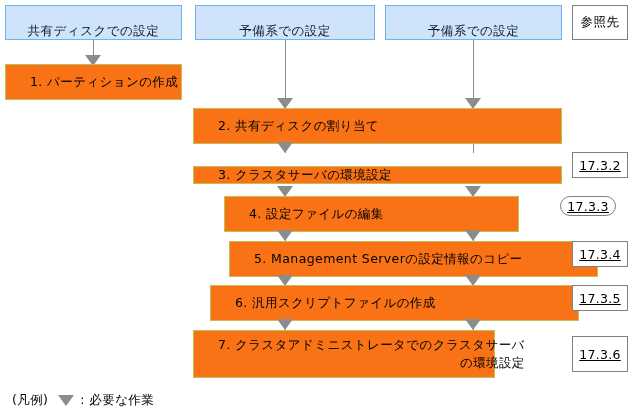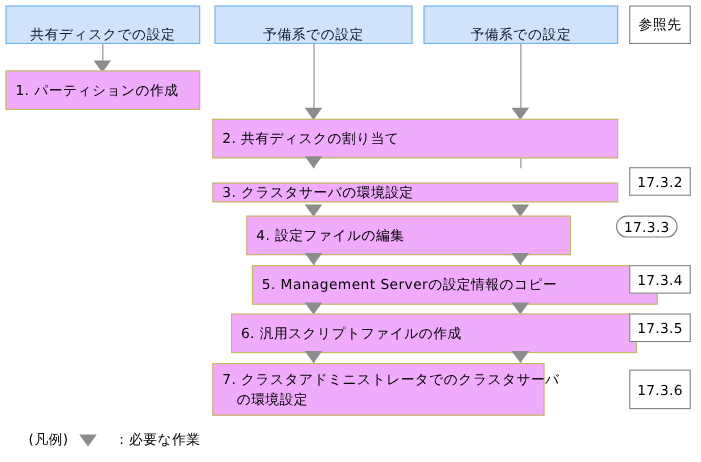--- a/index.html
+++ b/index.html
@@ -45,36 +45,38 @@
     background: #ffffff;
     border: 1px solid #808080;
     justify-content: center;
   }
   .ref-header-box .lbl {
     font-size: 12.5px;
     letter-spacing: 0.5px;
     white-space: nowrap;
   }
   .step-box {
-    background: #f0abfc;
+    background: #f97316;
     border: 1px solid #c3bd55;
-    padding-left: 8px;
+    padding-left: 24px;
     padding-right: 6px;
+    text-align: right;
   }
   .step-box .lbl {
     font-size: 12.5px;
     letter-spacing: 0.4px;
     line-height: 1.45;
     white-space: pre;
     color: #000;
   }
   .ref-box {
     background: #ffffff;
     border: 1px solid #808080;
     justify-content: center;
+    text-decoration: underline;
   }
   .ref-box .lbl {
     font-size: 12.5px;
     letter-spacing: 0.3px;
     white-space: nowrap;
   }
   .vline {
     position: absolute;
     width: 1px;
     background: #8c8c8c;
@@ -92,21 +94,20 @@
     left: 12px;
     top: 390px;
     display: flex;
     align-items: center;
     height: 20px;
   }
   .legend .legend-text {
     font-size: 12.5px;
     letter-spacing: 0.4px;
     white-space: nowrap;
-    margin-left: 14px;
   }
   .legend .legend-arrow {
     width: 0;
     height: 0;
     border-left: 8px solid transparent;
     border-right: 8px solid transparent;
     border-top: 11px solid #8c8c8c;
     margin: 0 6px 0 10px;
   }
 </style>

